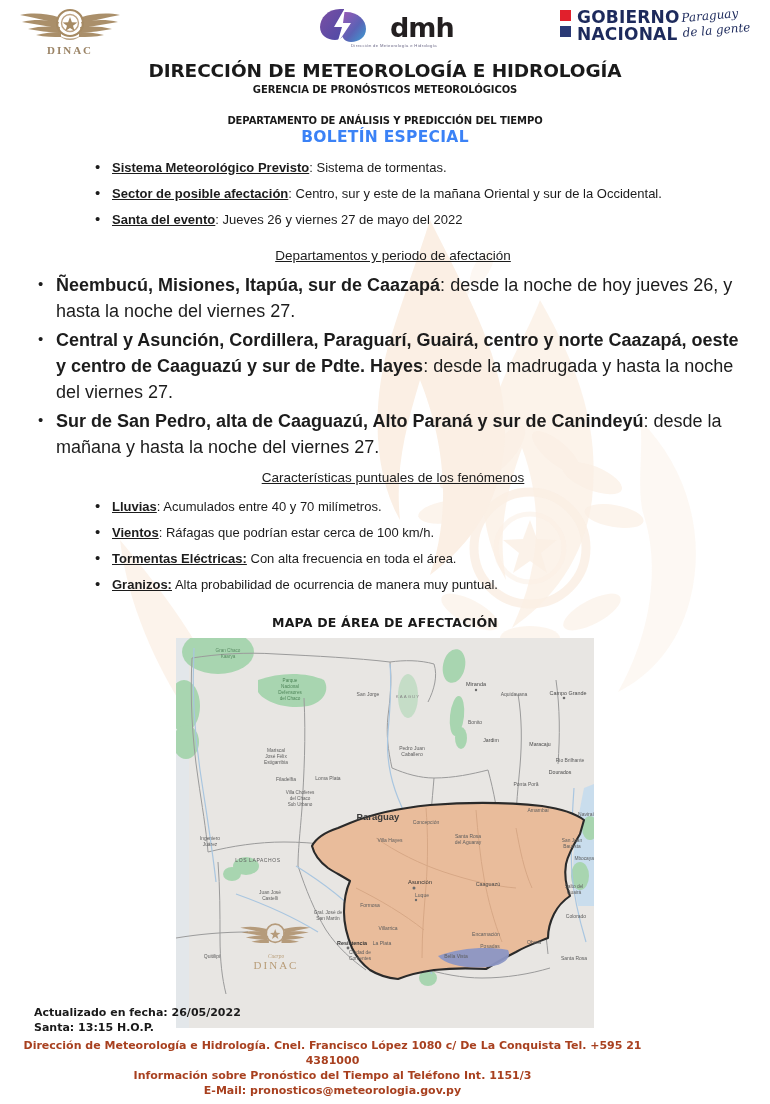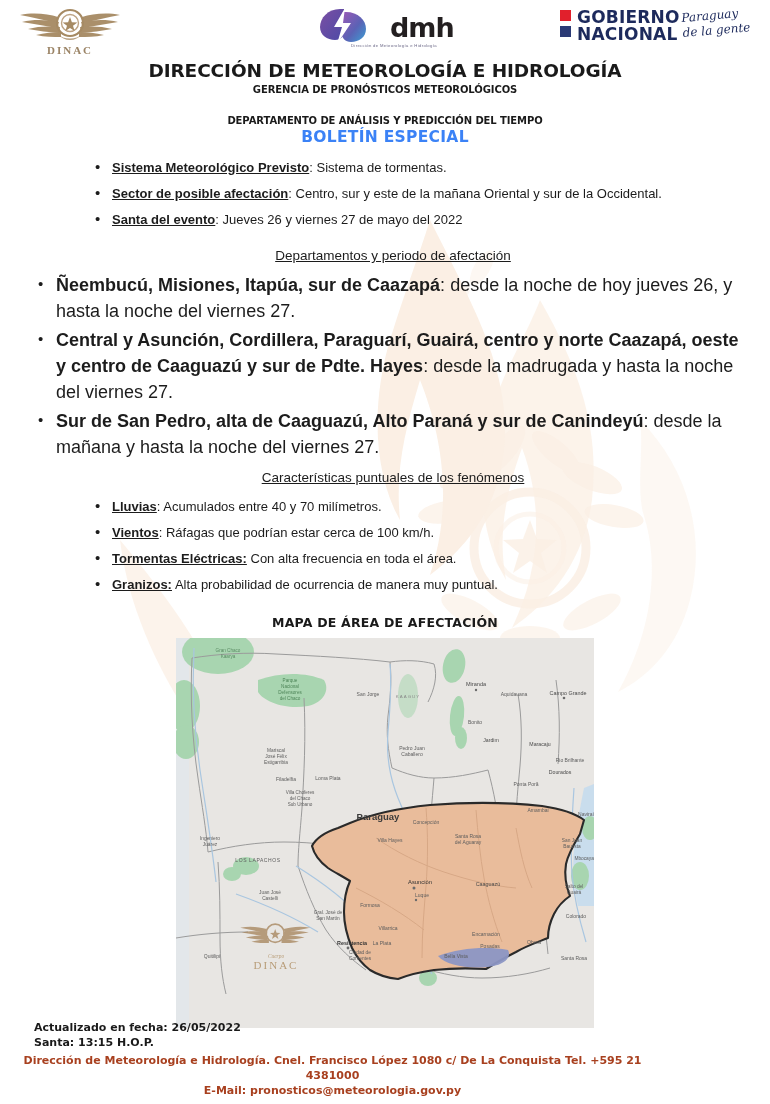--- a/index.html
+++ b/index.html
@@ -613,15 +613,16 @@
   <div class="foot-upd">
     <span>Actualizado en fecha:</span>
     <span>26/05/2022</span>
   </div>
   <div class="foot-upd">
     <span>Santa:</span>
     <span>13:15 H.O.P.</span>
   </div>
   <div class="foot-addr">
     <div>Dirección de Meteorología e Hidrología. Cnel. Francisco López 1080 c/ De La Conquista Tel. +595 21 4381000</div>
+    <div>Información sobre Pronóstico del Tiempo al Teléfono Int. 1151/3</div>
     <div>E-Mail: pronosticos@meteorologia.gov.py</div>
   </div>
 </div>
 
 </body></html>

